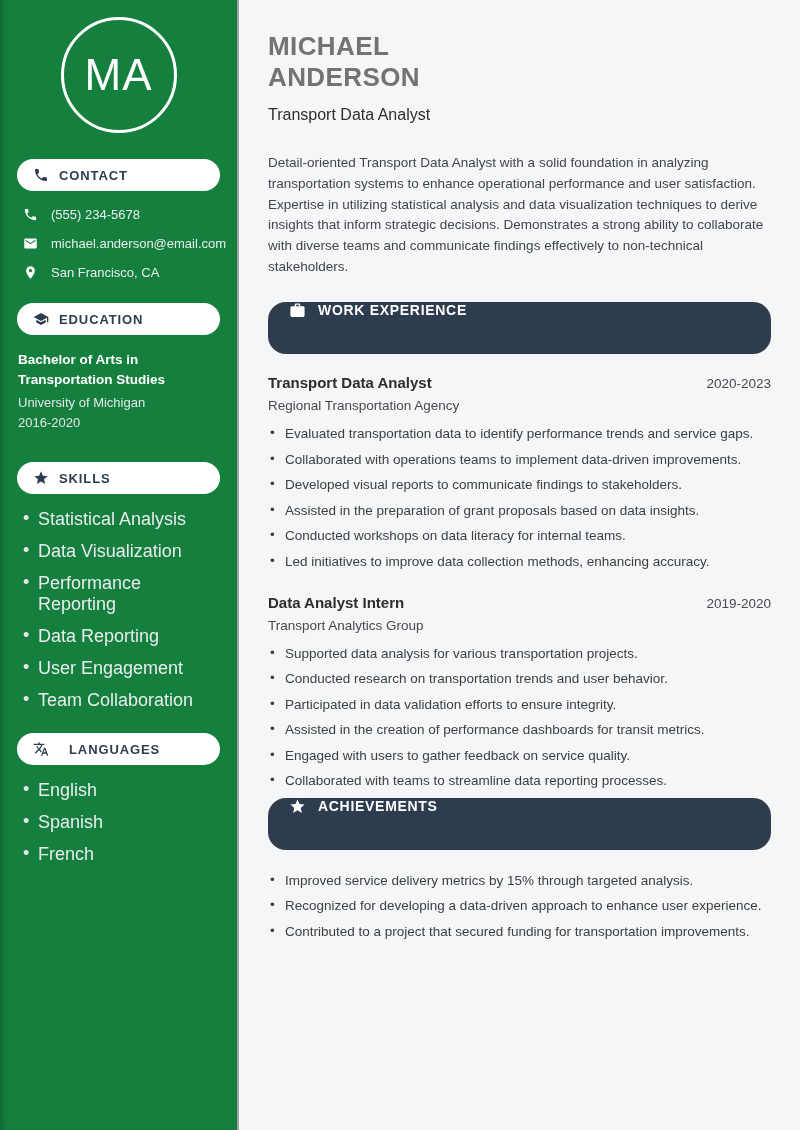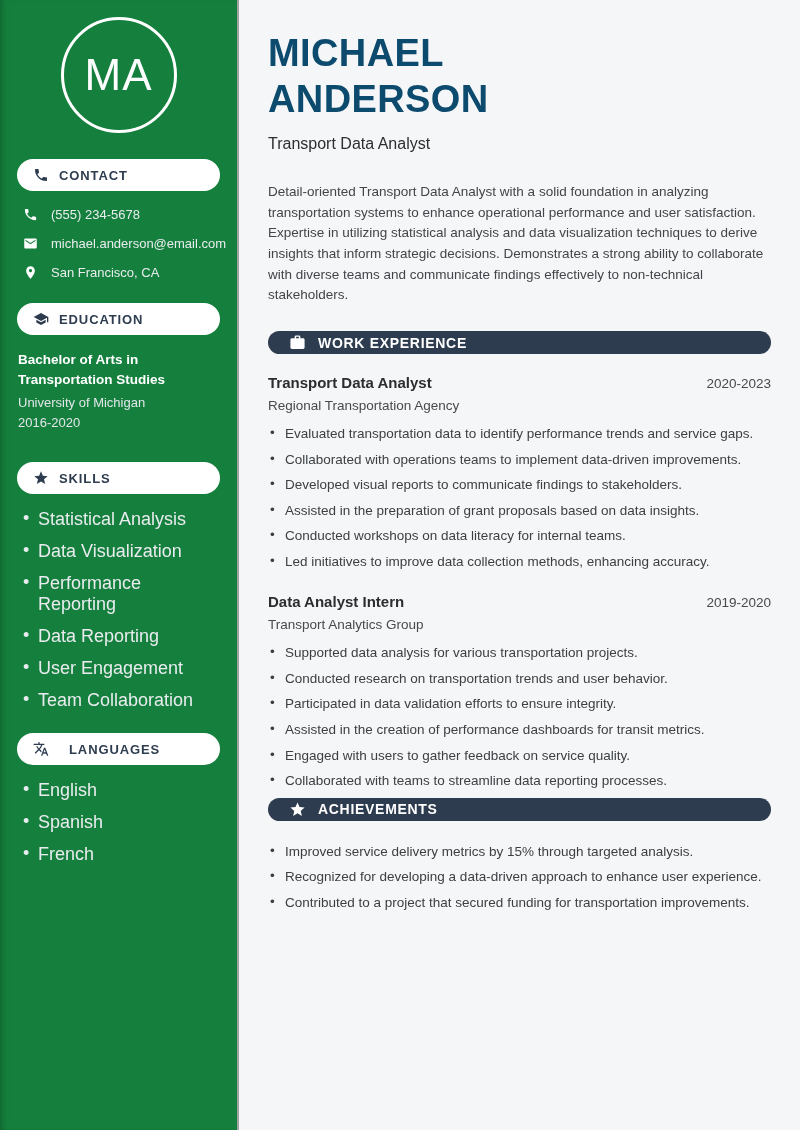--- a/index.html
+++ b/index.html
@@ -67,41 +67,41 @@
   .gap-skills { margin-top: 28px; }
   .gap-lang { margin-top: 22px; gap: 20px; }
 
   
   .main {
     flex: 1;
     padding: 31px 29px 0 29px;
     background: #f5f6f7;
   }
   .name {
-    color: #0c4a6e;
-    font-size: 38px; font-weight: 800;
+    color: #737373;
+    font-size: 26px; font-weight: 800;
     line-height: 1.2; letter-spacing: .4px;
   }
   .name span { display: block; }
   .job-subtitle {
     margin-top: 13px;
     font-size: 16px; color: #2c2e30;
   }
   .summary {
     margin-top: 29px;
     font-size: 13.5px; color: #424549;
     line-height: 1.53;
     max-width: 503px;
   }
   .dark-pill {
     background: #2d3c4f;
     color: #ffffff;
     border-radius: 18px;
-    height: 23px;
-    display: flex; align-items: center; gap: 12px;
+    height: 52px;
+    display: flex; gap: 12px;
     padding: 0 21px;
     font-size: 14px; font-weight: bold; letter-spacing: .7px;
   }
   .dark-pill svg { width: 17px; height: 17px; fill: #ffffff; flex: 0 0 auto; }
   .work-pill { margin-top: 25px; }
   .job { margin-top: 20px; }
   .job + .job { margin-top: 23px; }
   .job-head { display: flex; justify-content: space-between; align-items: baseline; }
   .job-title { font-size: 15px; font-weight: bold; color: #2b2d2f; }
   .job-dates { font-size: 13.5px; color: #47494c; }

